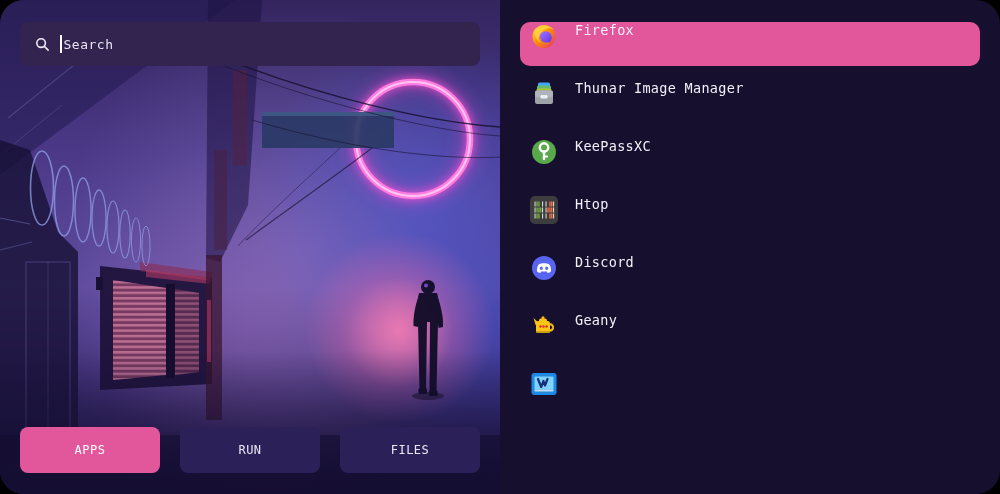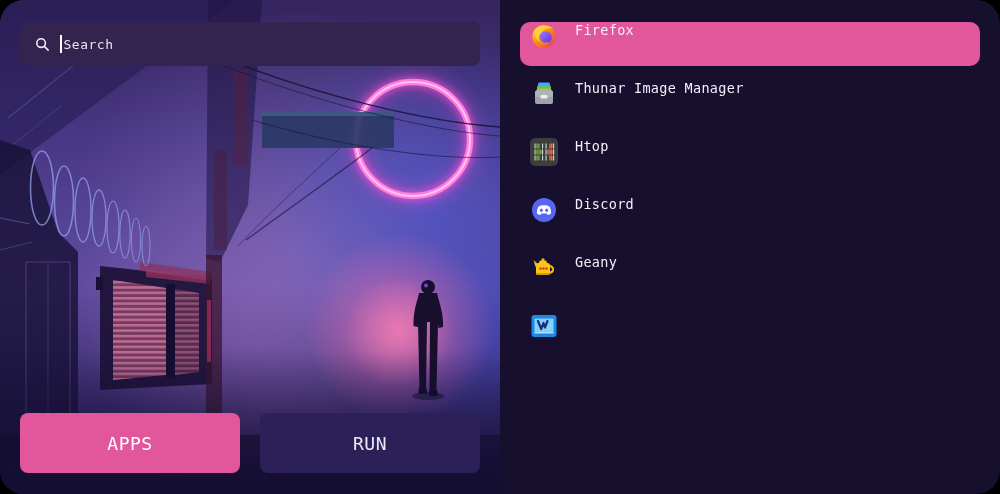--- a/index.html
+++ b/index.html
@@ -11,22 +11,22 @@
   .searchbar{position:absolute;left:20px;right:20px;top:22px;height:44px;
              background:var(--search-bg,#33234f);border-radius:8px;
              display:flex;align-items:center;padding:0 15px;box-sizing:border-box;}
   .search-icon{flex:none;margin-right:10px;display:flex;}
   .caret{width:1.5px;height:18px;background:#fff;flex:none;}
   .searchbar input{flex:1;background:transparent;border:none;outline:none;color:#fff;
                    font-family:"DejaVu Sans Mono",monospace;font-size:13px;letter-spacing:.5px;
                    padding:0 0 0 2px;}
   .searchbar input::placeholder{color:#e9e4f4;opacity:1;}
   .tabs{position:absolute;left:20px;right:20px;bottom:21px;display:flex;gap:20px;}
-  .tab{flex:1;height:60px;border:none;border-radius:8px;background:var(--tab-bg,#2b2158);
-       color:#ece7f5;font-family:"DejaVu Sans Mono",monospace;font-size:18px;
+  .tab{flex:1;height:46px;border:none;border-radius:8px;background:var(--tab-bg,#2b2158);
+       color:#ece7f5;font-family:"DejaVu Sans Mono",monospace;font-size:12px;
        letter-spacing:.5px;cursor:pointer;}
   .tab.active{background:var(--accent,#e2579c);color:#fff;}
   .right{width:500px;flex:none;background:var(--panel-bg,#170f2e);
          padding:22px 20px;box-sizing:border-box;display:flex;flex-direction:column;gap:14px;}
   .row{height:44px;flex:none;border-radius:10px;display:flex;
        padding-left:10px;gap:17px;cursor:pointer;}
   .row.selected{background:var(--accent,#e2579c);}
   .row-icon{width:28px;height:28px;flex:none;display:flex;}
   .row-icon svg{width:100%;height:100%;display:block;}
   .row-label{color:#f4f0fa;font-size:13.5px;letter-spacing:.3px;white-space:nowrap;}
@@ -179,20 +179,23 @@
       <span class="caret"></span>
       <input type="text" placeholder="Search" style="">
     </div>
 
     <div class="tabs">
         <button class="tab active">
     <span class="tab-label">APPS</span>
   </button>
         <button class="tab">
     <span class="tab-label">RUN</span>
+  </button>
+        <button class="tab">
+    <span class="tab-label">FILES</span>
   </button>
       </div>
   </div>
 
   <div class="right">
       <div class="row selected">
     <span class="row-icon">
           <svg viewBox="0 0 28 28">
   <defs>
     <linearGradient id="fx-a" x1="0" y1="0" x2="1" y2="1">
@@ -218,20 +221,31 @@
           <svg viewBox="0 0 28 28">
   <rect x="8" y="2.5" width="12" height="5" rx="1.5" fill="#42a5f5"></rect>
   <rect x="7" y="5.5" width="14" height="5" rx="1.5" fill="#66bb6a"></rect>
   <rect x="6.5" y="8.5" width="15" height="4" rx="1.5" fill="#b5c23a" opacity=".9"></rect>
   <rect x="5" y="10.5" width="18" height="13.5" rx="2" fill="#9ea3a8"></rect>
   <rect x="5" y="10.5" width="18" height="6.5" rx="2" fill="#aeb4ba"></rect>
   <rect x="10.5" y="15" width="7" height="3.5" rx="1.2" fill="#eceff1"></rect>
 </svg>
         </span>
     <span class="row-label">Thunar Image Manager</span>
+  </div>
+      <div class="row">
+    <span class="row-icon">
+          <svg viewBox="0 0 28 28">
+  <circle cx="14" cy="14" r="12" fill="#59a84c"></circle>
+  <circle cx="14" cy="9.5" r="4.2" fill="none" stroke="#fff" stroke-width="2.4"></circle>
+  <path d="M14 13.5 V21" stroke="#fff" stroke-width="2.4" stroke-linecap="round"></path>
+  <path d="M14 18.5 h3" stroke="#fff" stroke-width="2.2" stroke-linecap="round"></path>
+</svg>
+        </span>
+    <span class="row-label">KeePassXC</span>
   </div>
       <div class="row">
     <span class="row-icon">
           <svg viewBox="0 0 28 28">
   <rect width="28" height="28" rx="5" fill="#3d3d3d"></rect>
   <g fill="#cfd8dc">
     <rect x="4.5" y="5.5" width="1.1" height="5"></rect>
               <rect x="12" y="5.5" width="1.1" height="5"></rect>
     <rect x="15.5" y="5.5" width="1.1" height="5"></rect>
               <rect x="23" y="5.5" width="1.1" height="5"></rect>

